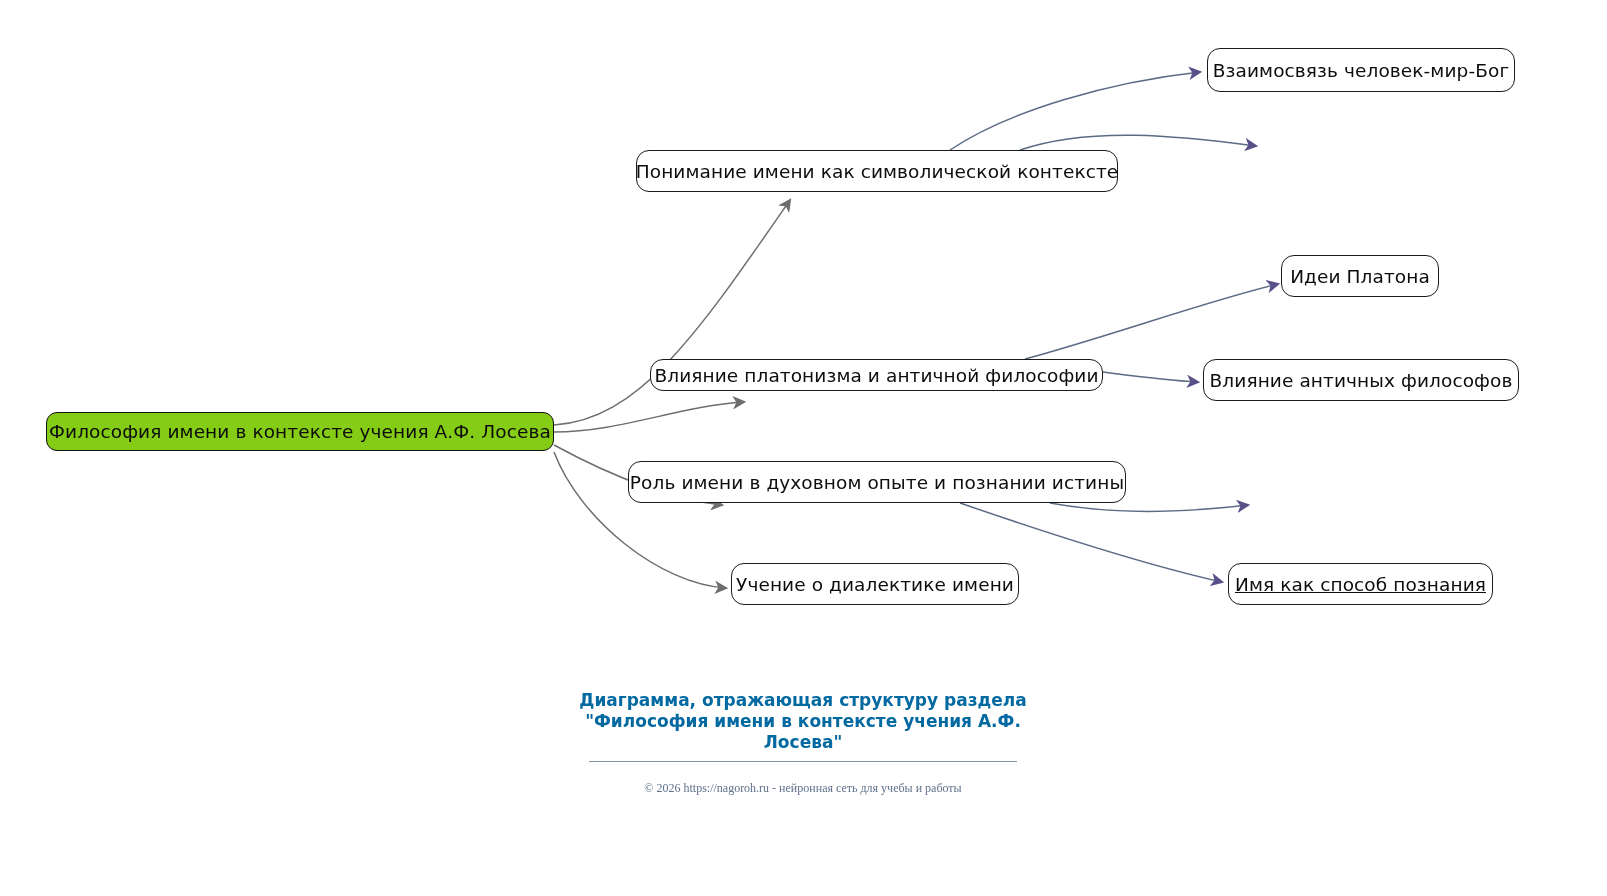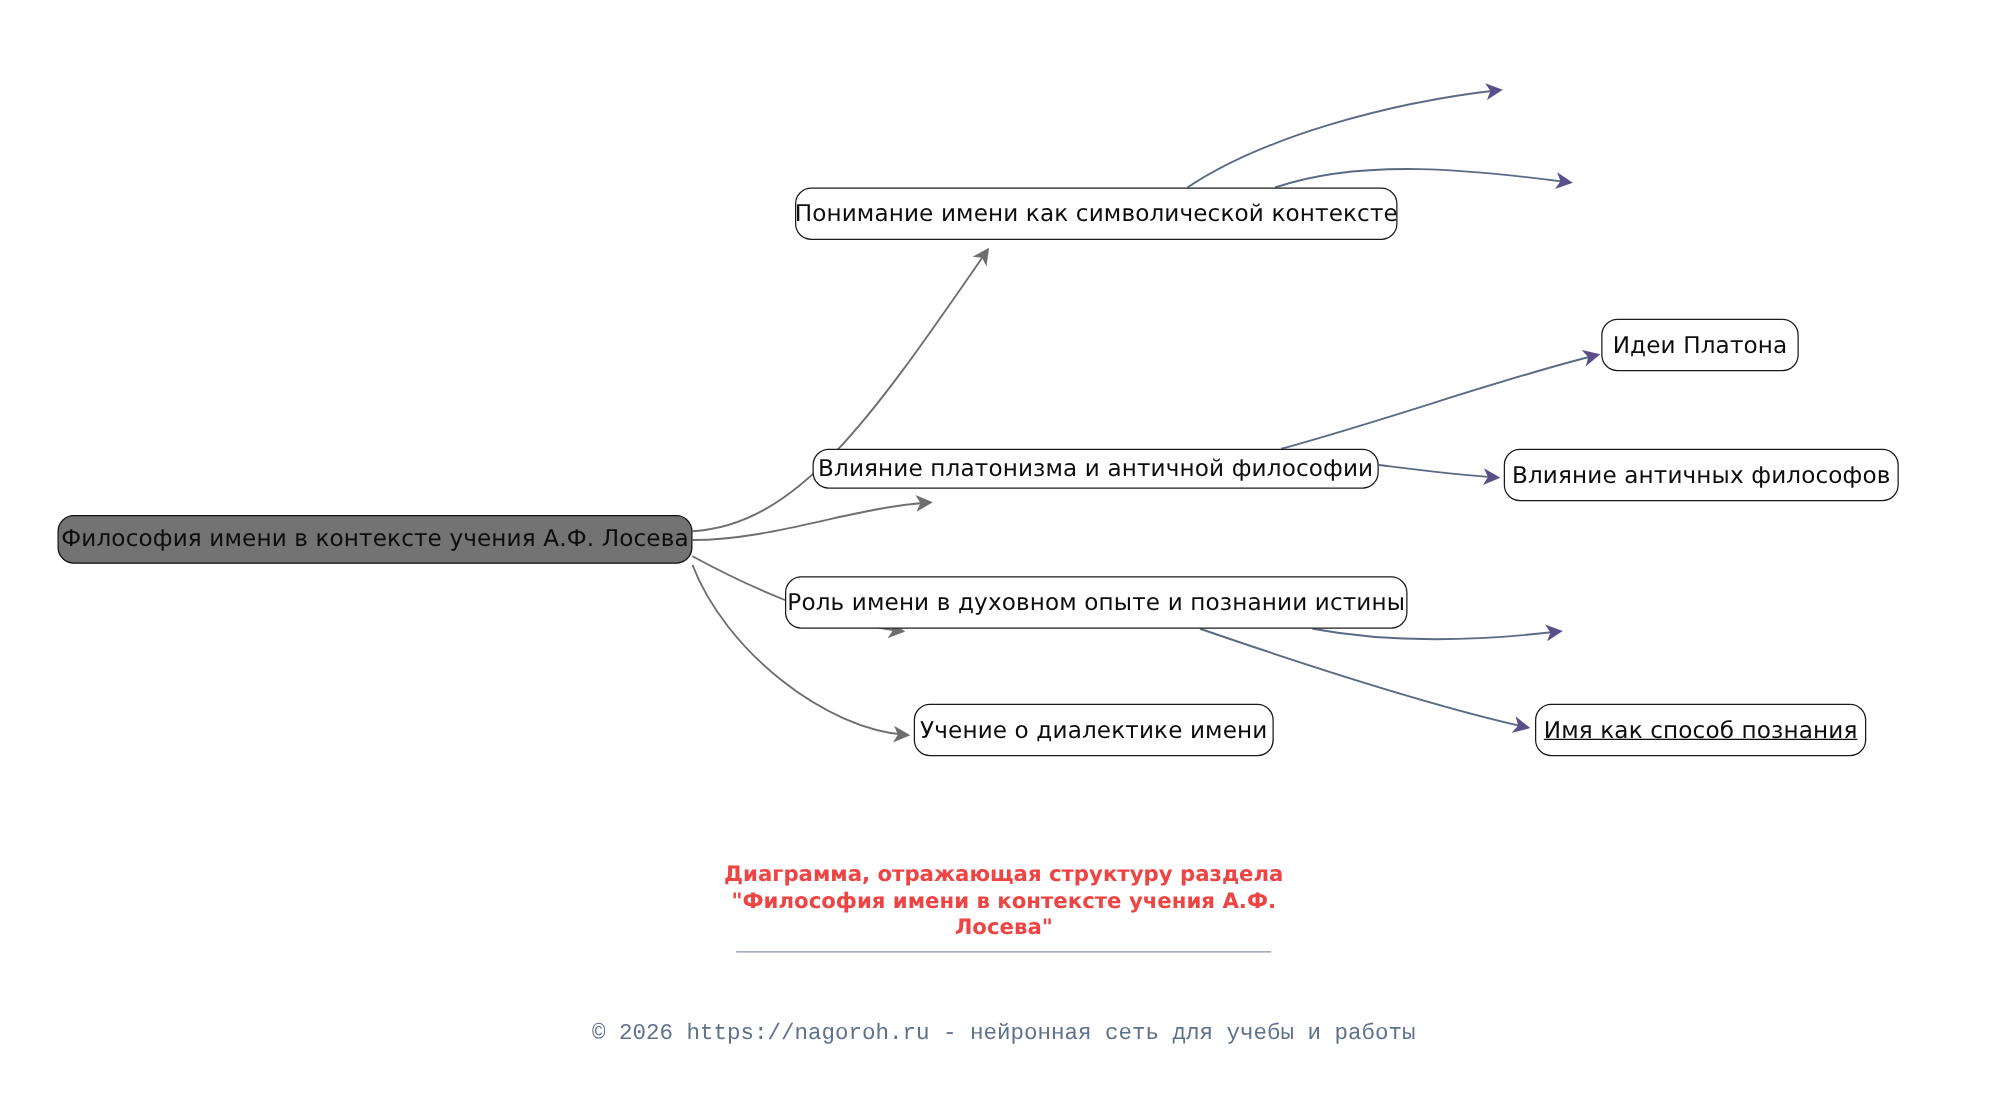--- a/index.html
+++ b/index.html
@@ -40,48 +40,48 @@
     align-items: center;
     justify-content: center;
     white-space: nowrap;
     font-size: 18.5px;
     color: #0d0d0d;
     letter-spacing: 0.1px;
     font-family: "DejaVu Sans", sans-serif;
   }
 
   .node.root {
-    background: #737373;
+    background: #84cc16;
     border-color: #111111;
     border-width: 1.8px;
     color: #0d0d0d;
+    border-radius: 11px;
   }
 
   .caption {
     position: absolute;
     text-align: center;
     font-weight: bold;
-    color: #ef4444;
+    color: #0369a1;
     font-size: 17px;
     line-height: 21px;
     font-family: "DejaVu Sans", sans-serif;
   }
 
   .divider {
     position: absolute;
     border-top: 1.4px solid #8794a8;
   }
 
   .copyright {
     position: absolute;
     text-align: center;
     color: #5f718c;
-    font-size: 18px;
-    font-family: Liberation Mono, monospace;
-    margin-top: 36px;
+    font-size: 12px;
+    font-family: Liberation Serif, serif;
   }
 </style>
 </head>
 <body>
 
 <div id="canvas">
 
   <svg class="edge-layer" width="1607" height="896" viewBox="0 0 1607 896">
     <defs>
       <marker id="arrow-gray" viewBox="0 0 12 12" refX="10" refY="6" markerWidth="9" markerHeight="9" orient="auto-start-reverse">
@@ -110,20 +110,23 @@
     <path d="M 960 503 C 1050 534 1150 566 1222 582" fill="none" stroke="#5b6b84" stroke-width="1.5" marker-end="url(#arrow-blue)"></path>
   </svg>
 
   <div class="node root" style="left:46px; top:412px; width:508px; height:39px;">
     <span>Философия имени в контексте учения А.Ф. Лосева</span>
   </div>
 
   <div class="node" style="left:636px; top:150px; width:482px; height:42px;">
     <span>Понимание имени как символической контексте</span>
   </div>
+  <div class="node" style="left:1207px; top:48px; width:308px; height:44px;">
+    <span>Взаимосвязь человек-мир-Бог</span>
+  </div>
 
   <div class="node" style="left:650px; top:359px; width:453px; height:32px;align-items:center;">
     <span>Влияние платонизма и античной философии</span>
   </div>
   <div class="node" style="left:1281px; top:255px; width:158px; height:42px;">
     <span>Идеи Платона</span>
   </div>
   <div class="node" style="left:628px; top:461px; width:498px; height:42px;">
     <span>Роль имени в духовном опыте и познании истины</span>
   </div>

